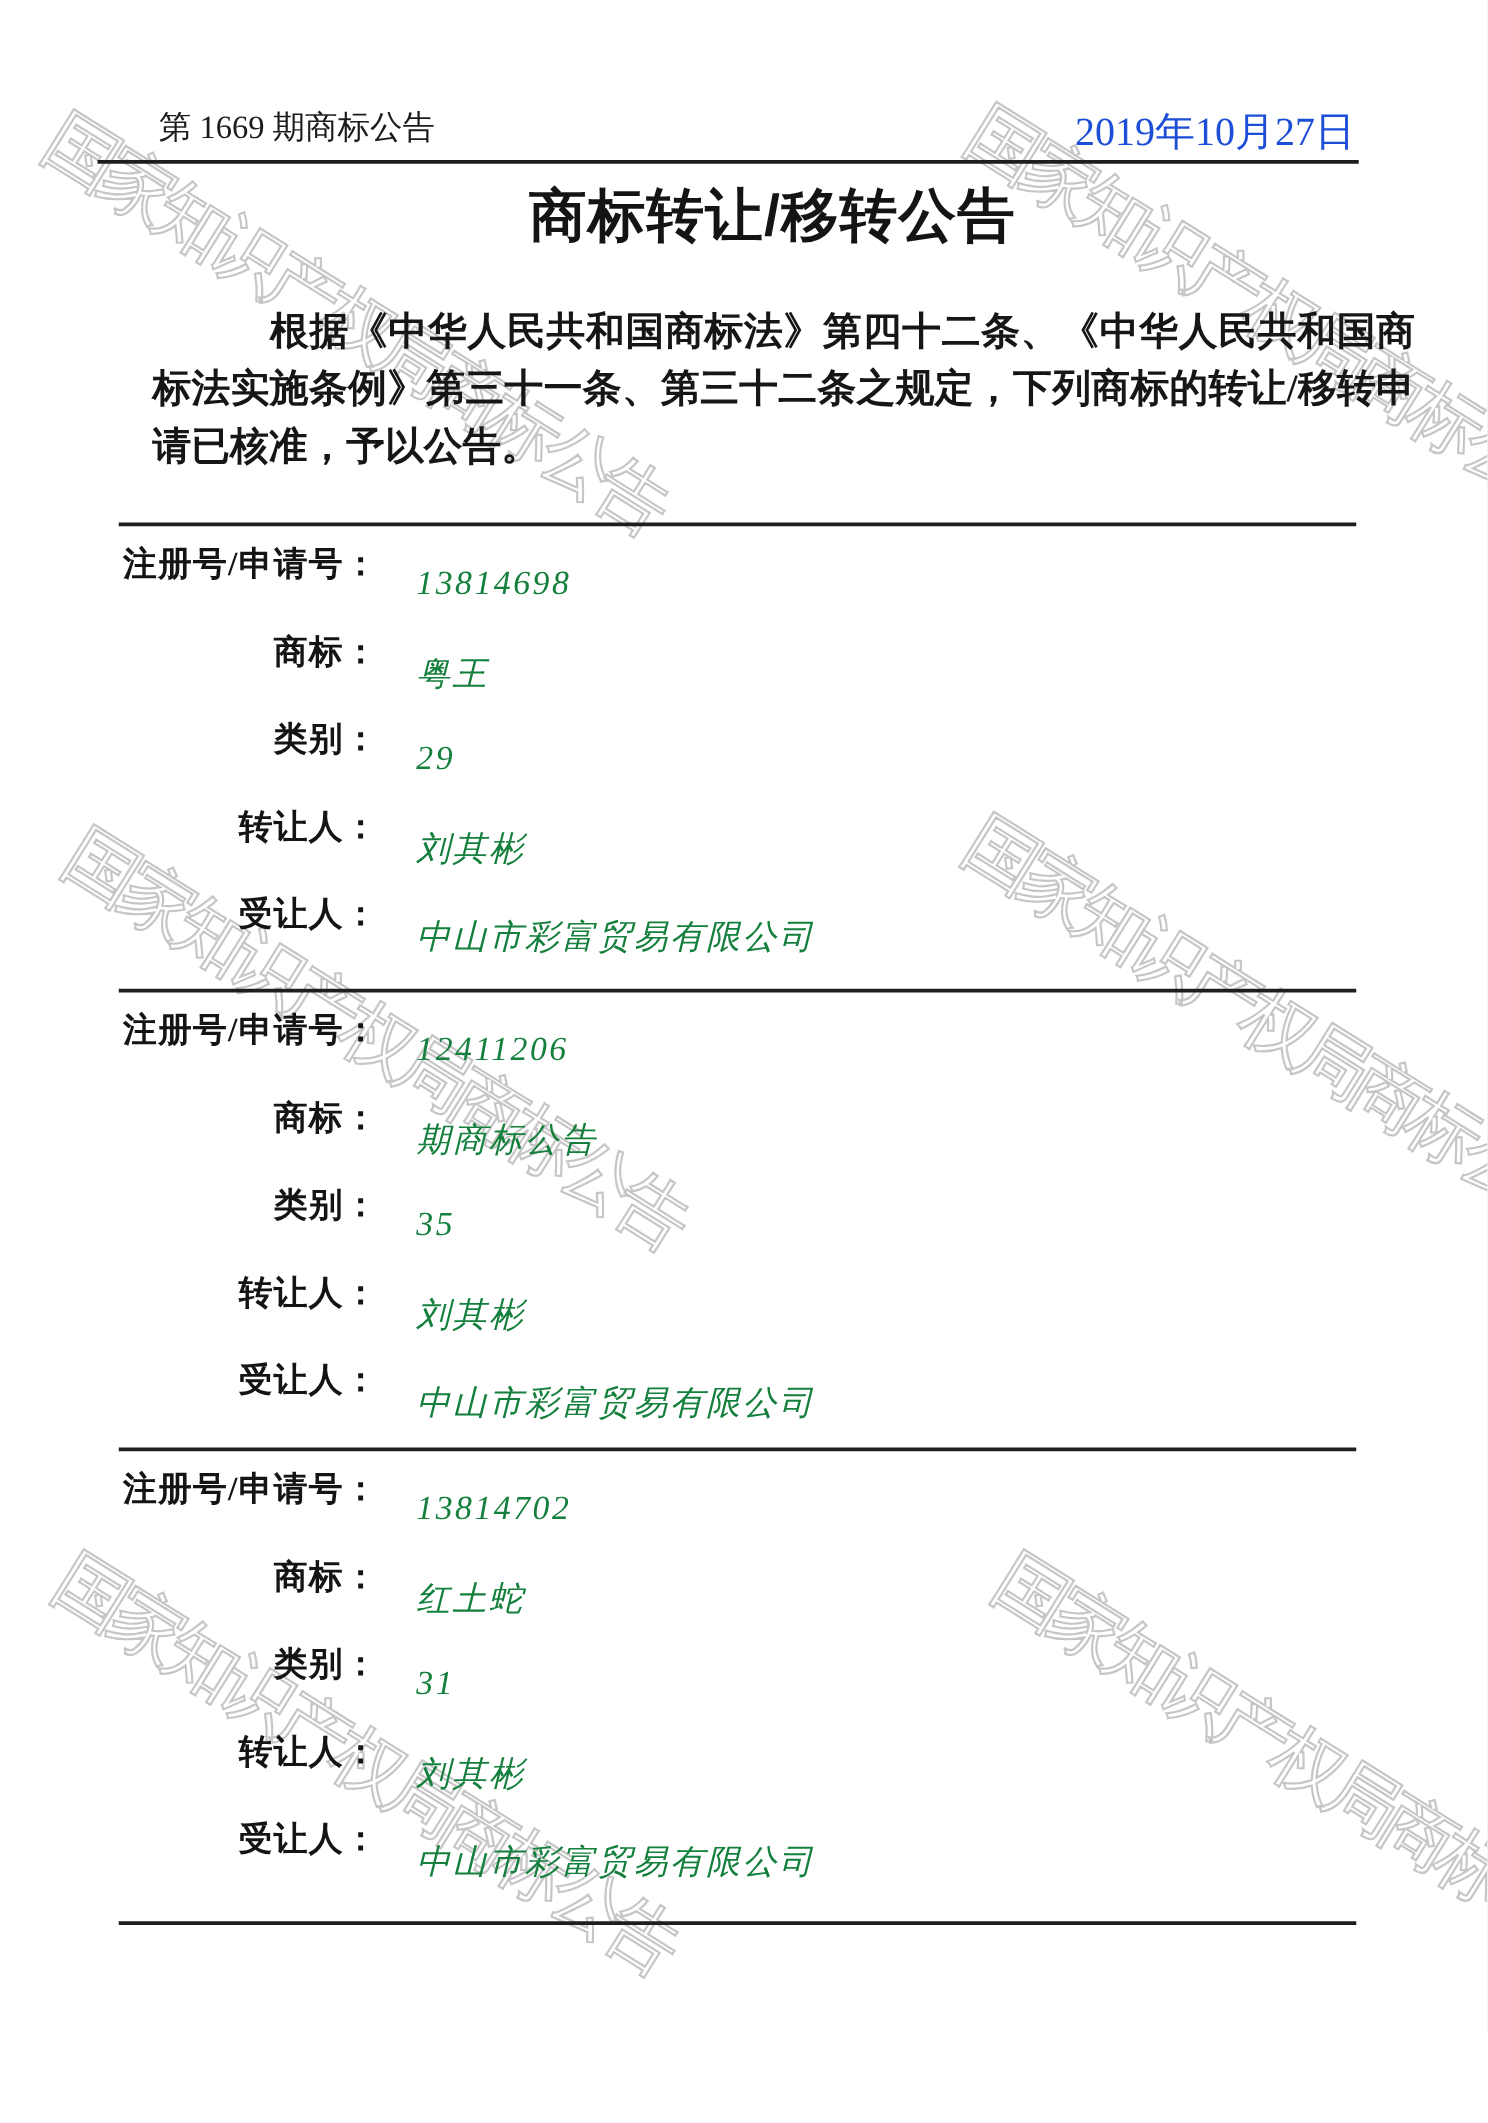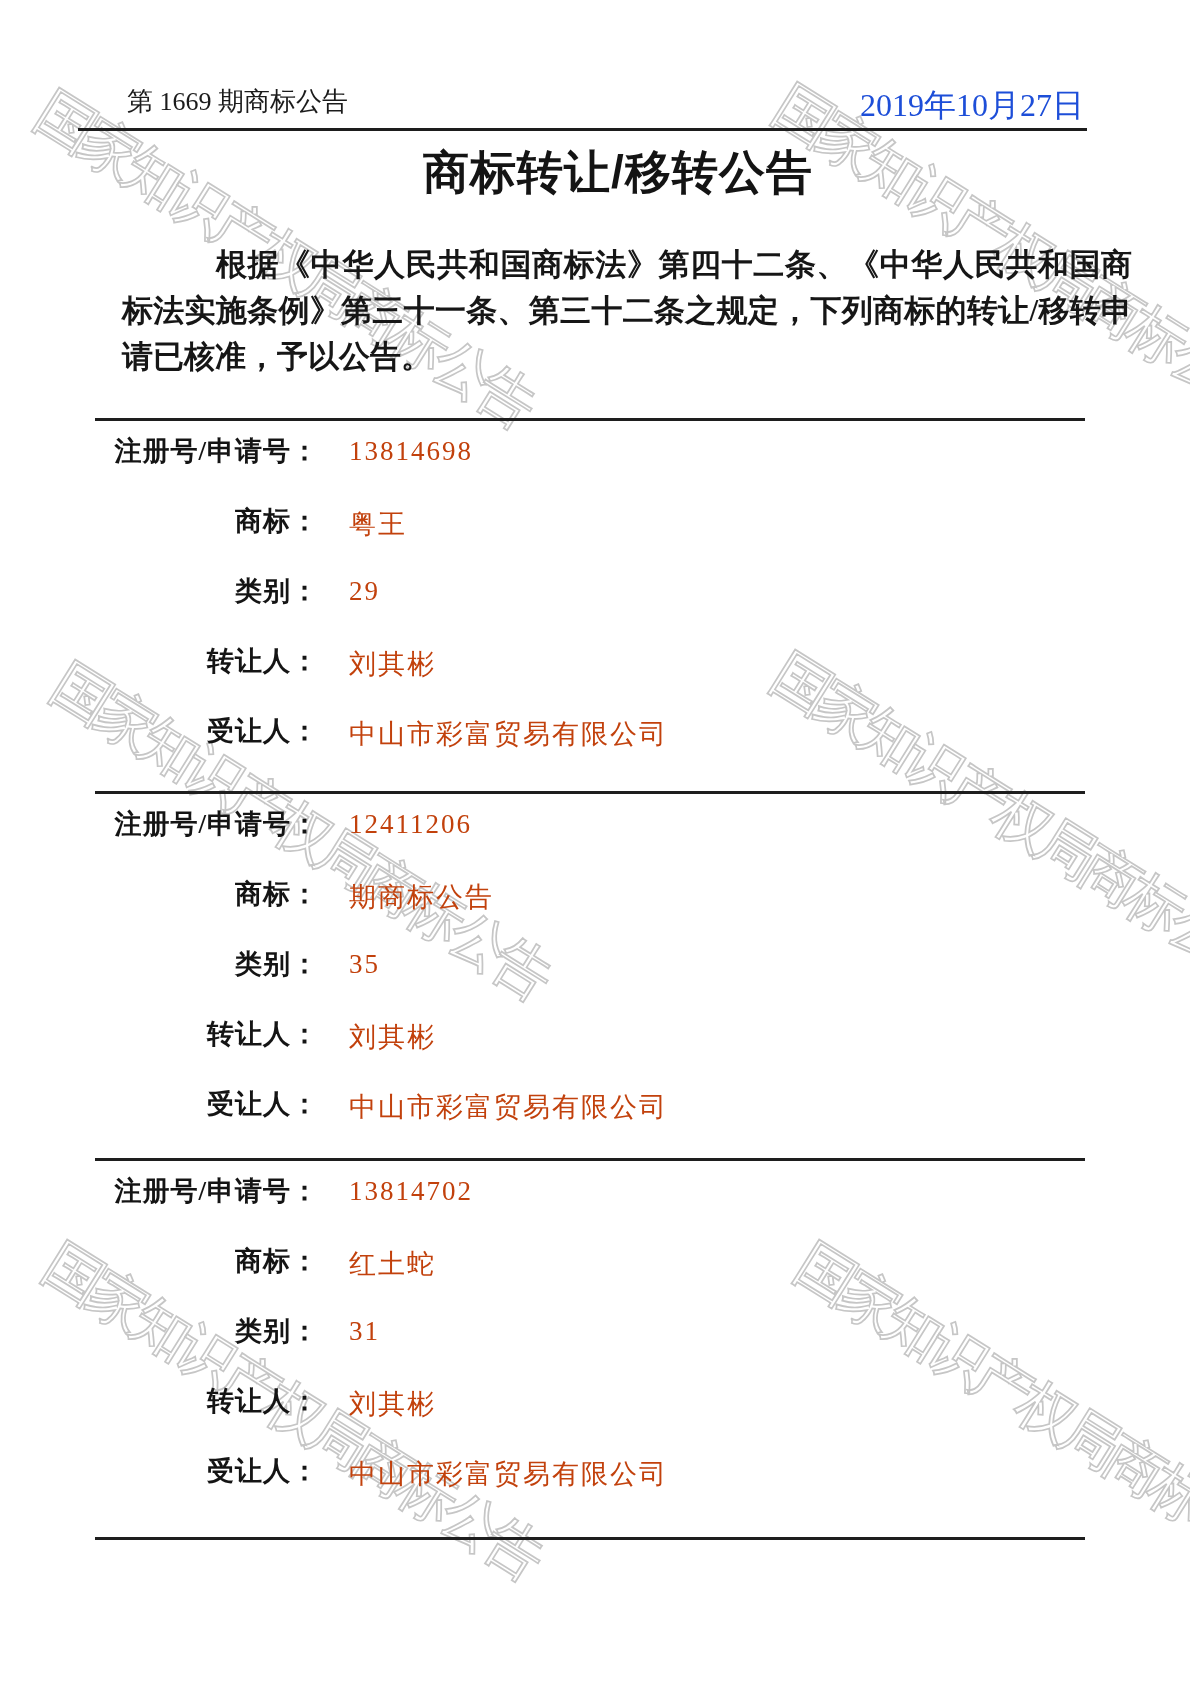--- a/index.html
+++ b/index.html
@@ -75,34 +75,35 @@
 
   
   .record {
     position:absolute; left:95px; width:990px;
     border-top:3px solid #1e1e1e;
     padding-top:12px;
   }
   .record-1 { top:418px; }
   .record-2 { top:791px; }
   .record-3 { top:1158px; }
-  .row { position:relative; height:70px;margin-left:16px; }
+  .row { position:relative; height:70px; }
   .row .label {
     position:absolute; left:0; top:0; width:208px;
     text-align:right;
     font-weight:bold;
     font-size:27px;
     color:#141414;
     letter-spacing:1px;
   }
   .row .value {
-    position:absolute; left:238px; top:3px;
+    position:absolute; left:238px; top:18px;
     font-size:27px;
-    color:#c2410c;
+    color:#15803d;
     letter-spacing:2px;
+    font-style:italic;
   }
   .end-rule {
     position:absolute; left:95px; top:1537px;
     width:990px; height:3px; background:#1e1e1e;
   }
 </style>
 </head>
 <body>
 
 <div class="page">

